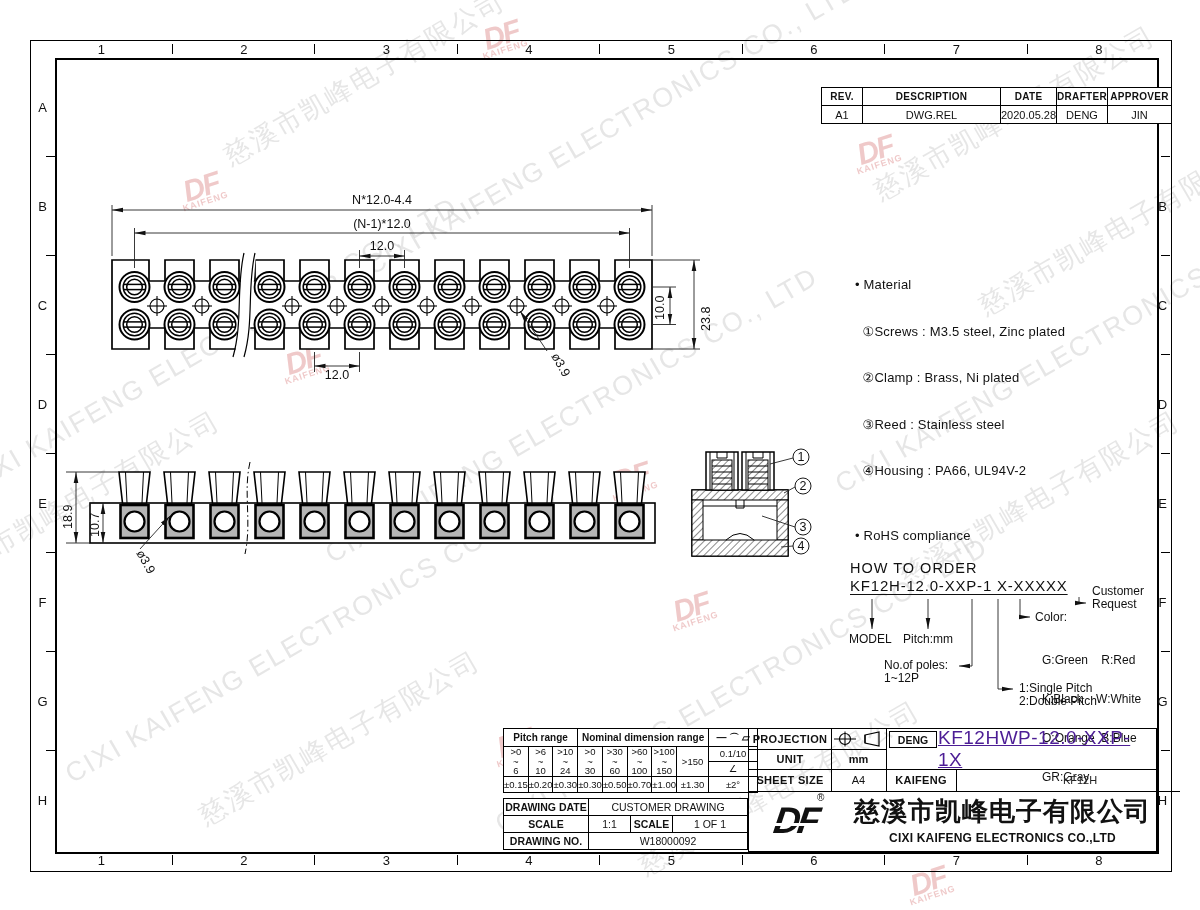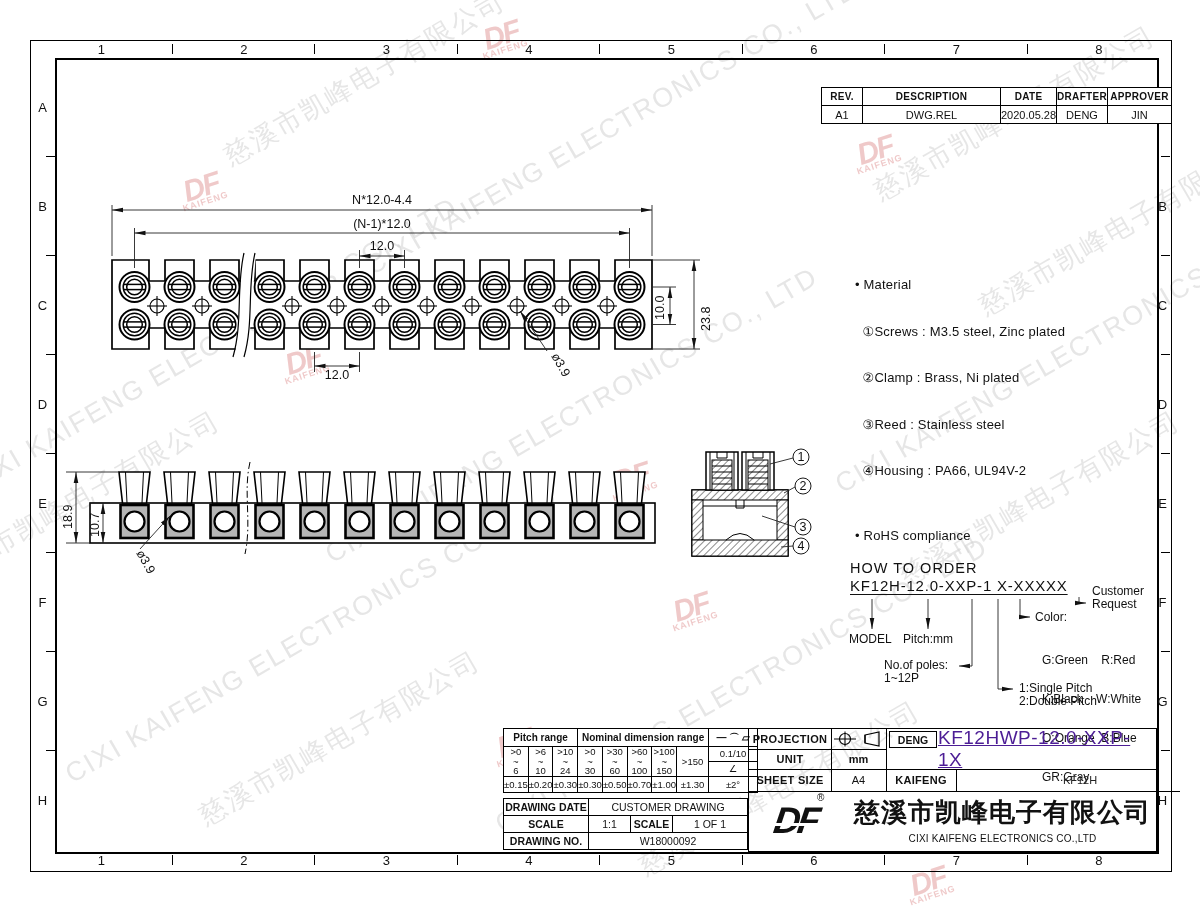--- a/index.html
+++ b/index.html
@@ -51,21 +51,21 @@
              justify-content:center;font-size:19px;letter-spacing:.5px;color:#4c1d95;text-decoration:underline;}
   .series-val{justify-content:flex-start;padding-left:24px;color:#222;}
   .company{position:absolute;left:0;top:62px;width:407px;height:60px;display:flex;align-items:center;}
   .df-wrap{width:100px;text-align:center;position:relative;}
   .df{font-size:37px;font-weight:900;font-style:italic;letter-spacing:-3px;display:inline-block;
       transform:skewX(-8deg);position:relative;}
   .df::after{content:"";position:absolute;left:-3px;right:-3px;top:55%;height:3px;background:#fff;}
   .reg{font-size:10px;vertical-align:top;position:relative;top:-8px;}
   .cname{flex:1;text-align:center;line-height:1.1;}
   .cn{font-size:26px;font-weight:bold;letter-spacing:1px;}
-  .en{font-size:10px;font-weight:normal;letter-spacing:.2px;margin-top:6px;}
+  .en{font-size:12px;font-weight:bold;letter-spacing:.2px;margin-top:6px;}
   
   .abs{position:absolute;z-index:2;white-space:pre;}
   .spec{font-size:13px;line-height:15.5px;letter-spacing:.2px;}
   .ord{font-size:12px;line-height:13px;}
   .code{font-size:15px;letter-spacing:.8px;text-decoration:underline;text-underline-offset:3px;}
   .h2o{font-size:14.5px;letter-spacing:1px;}
   svg{position:absolute;left:0;top:0;z-index:2;}
   svg text{font-family:"Liberation Sans",sans-serif;font-size:12.5px;fill:#111;}
 </style>
 </head>

